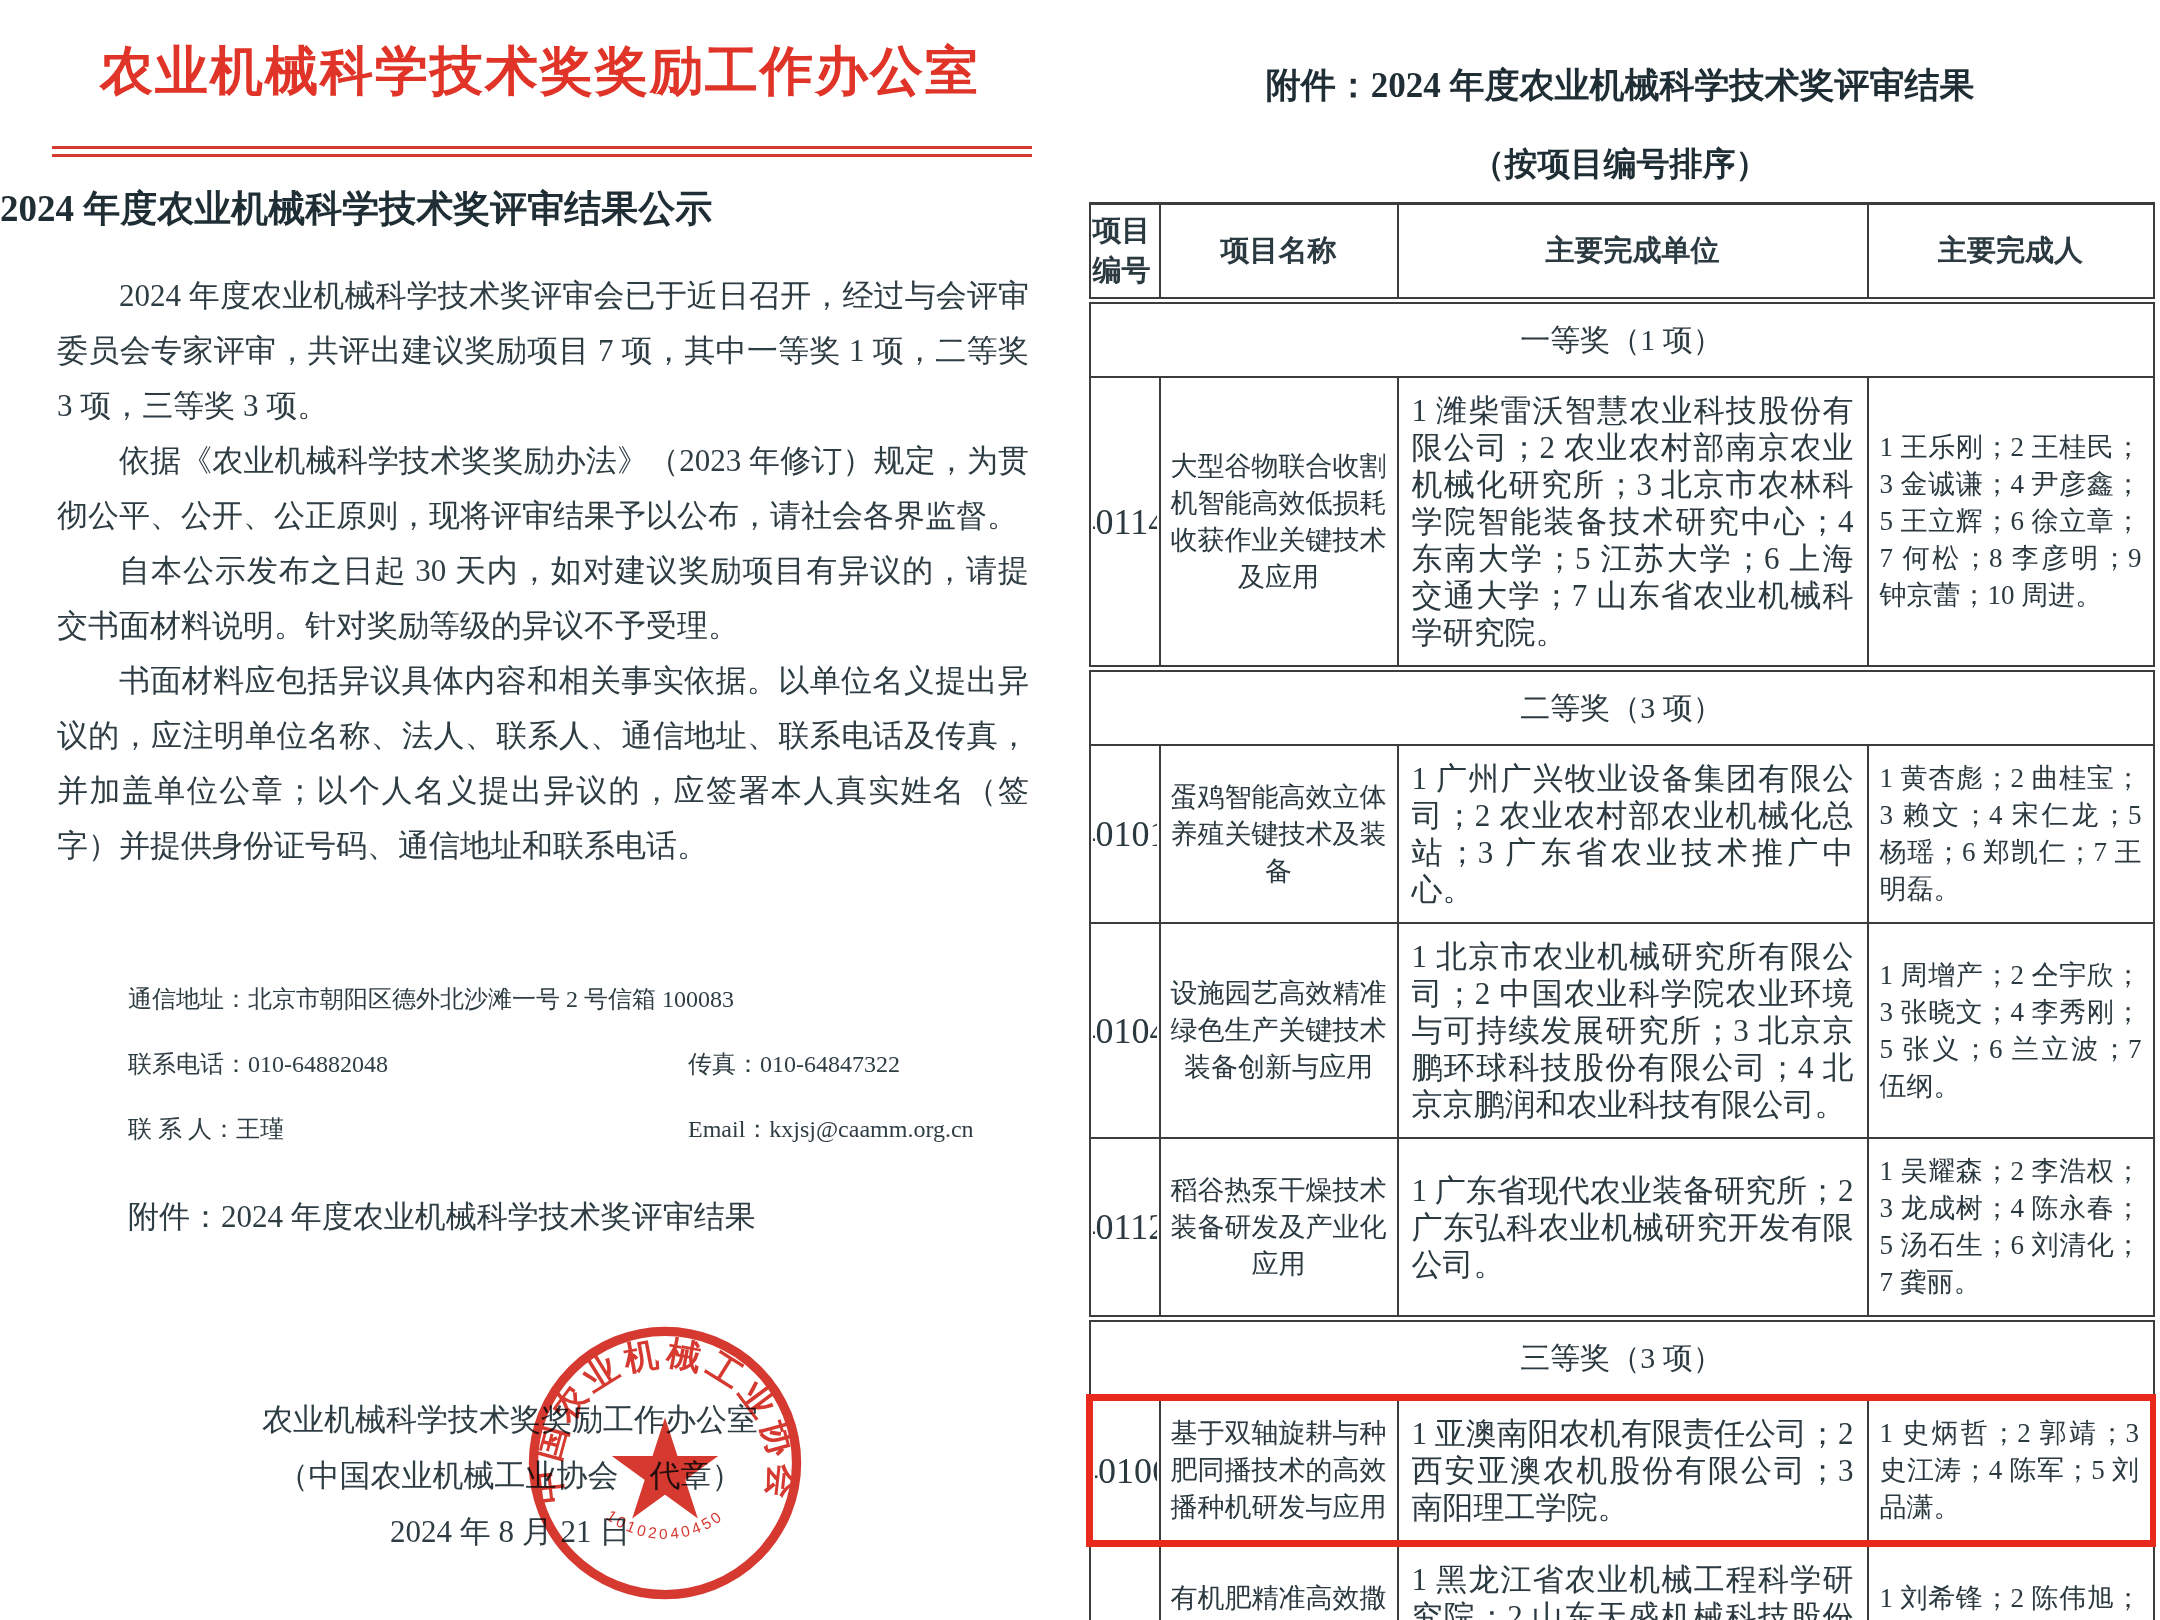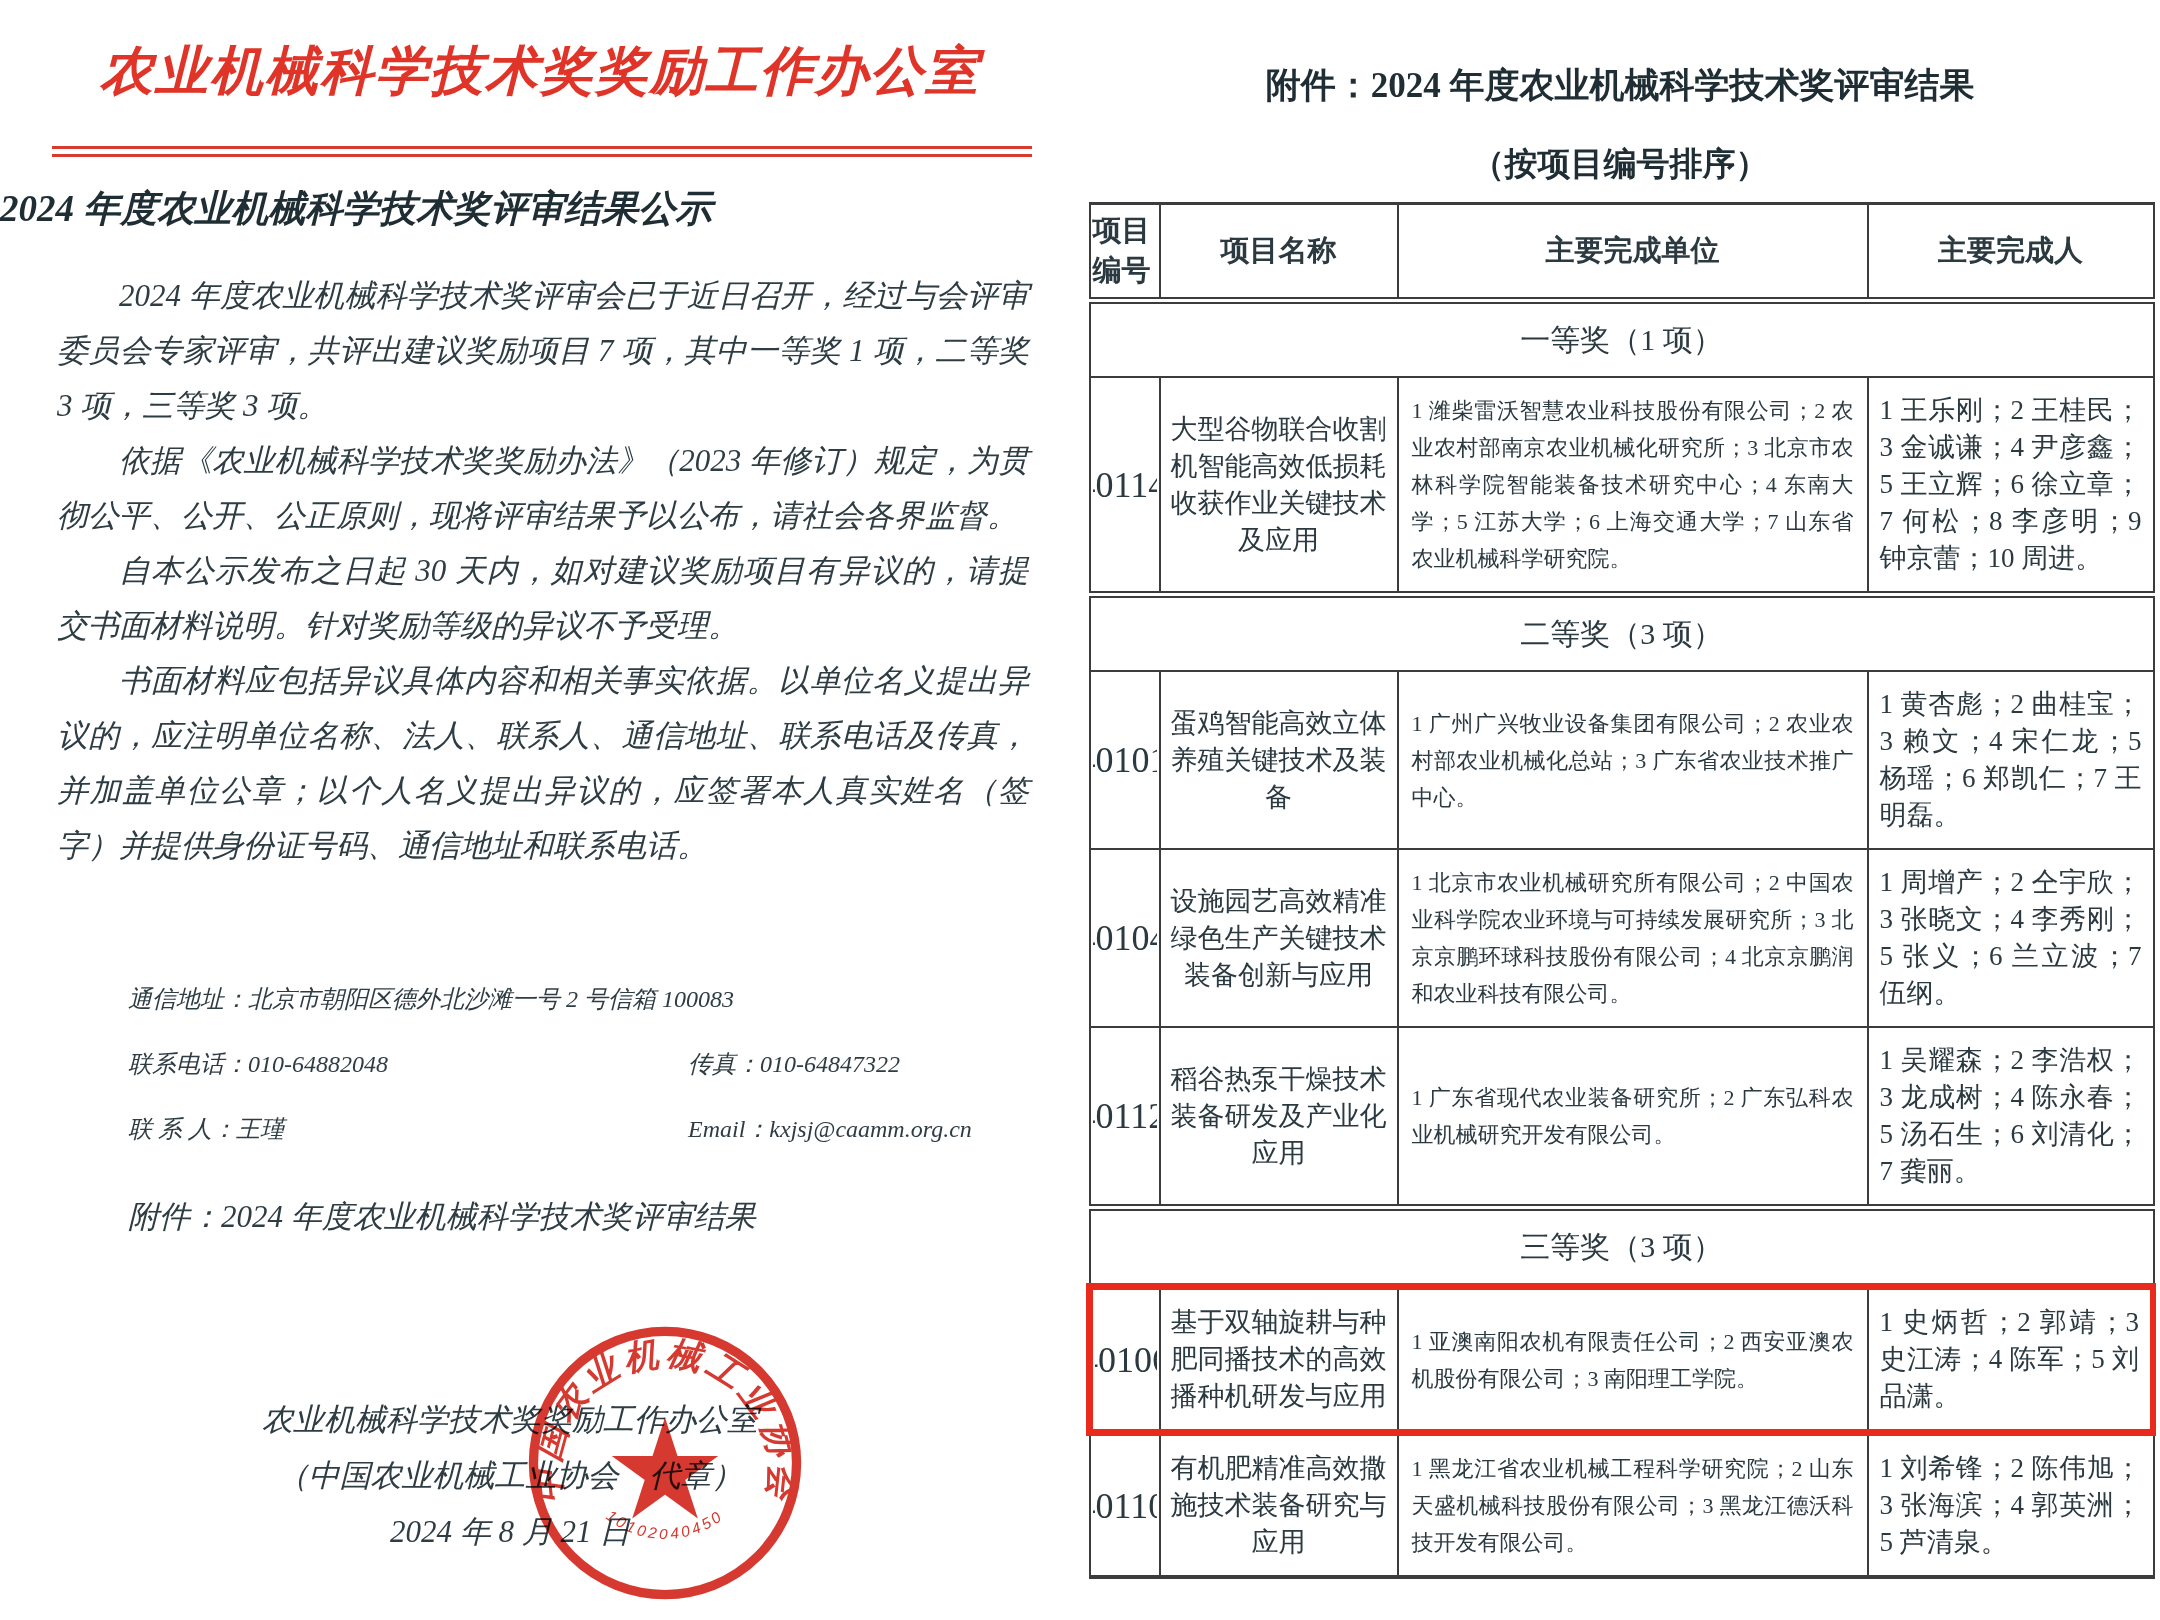--- a/index.html
+++ b/index.html
@@ -2,21 +2,21 @@
 <html><head>
 <meta charset="utf-8">
 <style>
   html,body{margin:0;padding:0;}
   body{
     width:2160px;height:1620px;position:relative;overflow:hidden;
     background:#ffffff;color:#2e3c43;
     font-family:"Liberation Serif","DejaVu Serif",serif;
   }
   .page{position:absolute;top:0;height:1620px;width:1080px;}
-  #page-left{left:0;font-style:italic;}
+  #page-left{left:0;}
   #page-right{left:1080px;}
 
   
   .red-head{
     position:absolute;top:36px;left:0;width:100%;text-align:center;
     font-size:53px;font-weight:bold;color:#e03428;letter-spacing:2px;
     font-family:"Liberation Sans","DejaVu Sans",sans-serif;
   }
   .red-rule{
     position:absolute;top:146px;left:52px;width:980px;height:5px;
@@ -66,21 +66,21 @@
   .results th.h-id{padding:0;}
   .results th.h-id div{margin-left:-6px;}
   tr.section-row td{
     height:70px;text-align:center;font-size:30px;font-weight:normal;
     border-top:7px double #3c3c3c;border-bottom:2px solid #3c3c3c;
   }
   td.c-id{text-align:left;font-size:36px;padding:2px;}
   td.c-id .clip{overflow:hidden;white-space:nowrap;width:100%;}
   td.c-id .clip span{display:inline-block;margin-left:-15px;}
   td.c-name{text-align:center;font-size:27px;line-height:37px;padding:14px 8px;}
-  td.c-units{font-size:22px;line-height:37px;padding:14px 13px;text-align:justify;}
+  td.c-units{font-size:31px;line-height:37px;padding:14px 13px;text-align:justify;}
   td.c-people{font-size:27px;line-height:37px;padding:14px 11px;text-align:justify;}
   .results tbody tr:last-child td{border-bottom:4px solid #3c3c3c;}
   tr.hl td{border-top:7px solid #e8291c;border-bottom:7px solid #e8291c;}
   tr.hl td:first-child{border-left:7px solid #e8291c;}
   tr.hl td:last-child{border-right:7px solid #e8291c;}
 </style>
 </head>
 <body>
 
 <div class="page" id="page-left">

